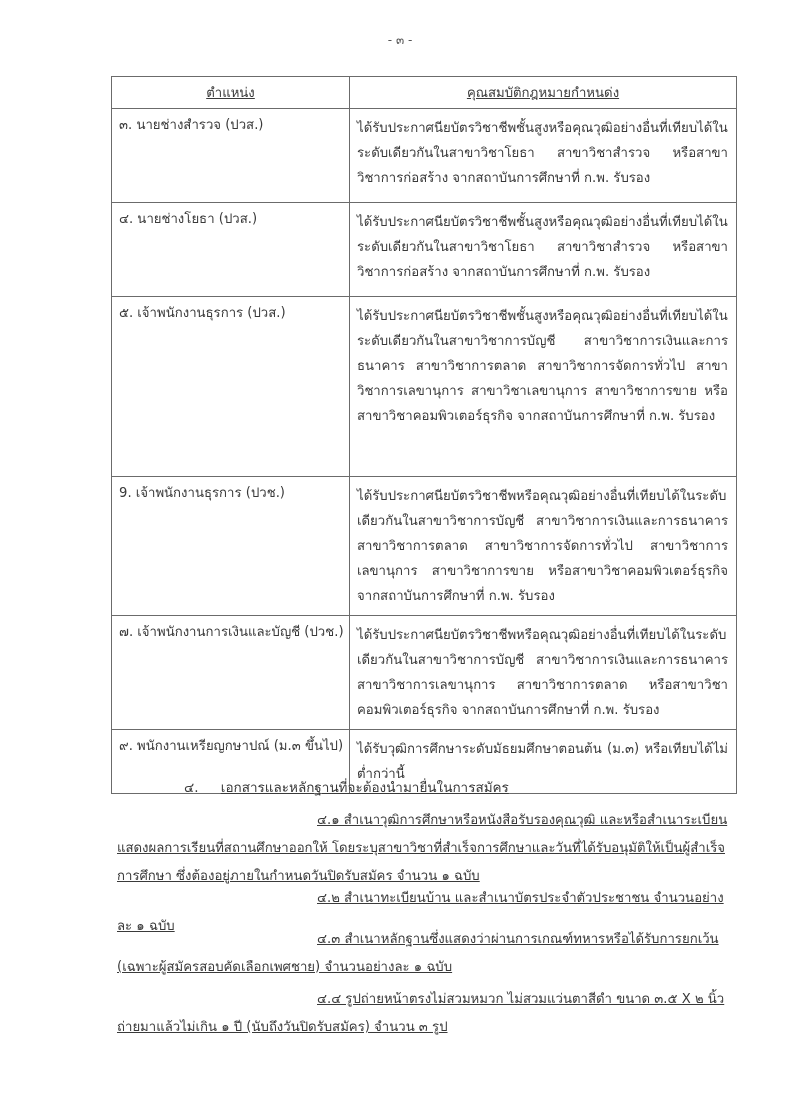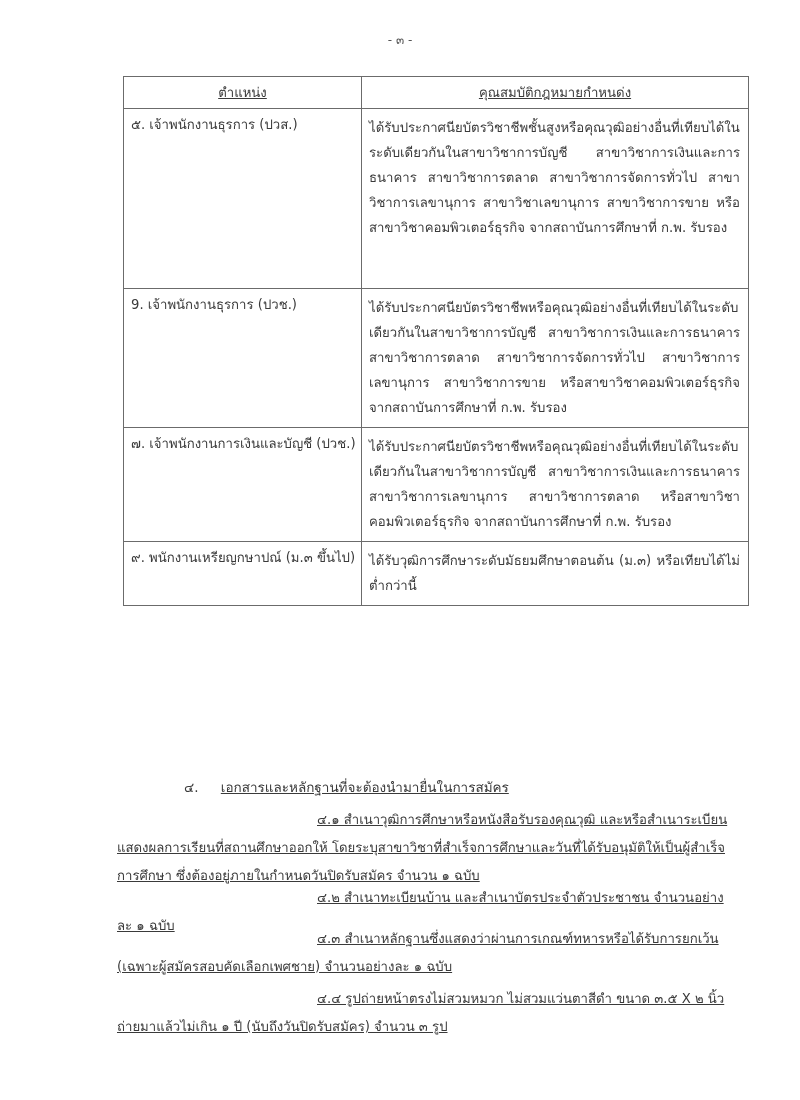--- a/index.html
+++ b/index.html
@@ -1,19 +1,19 @@
 <!DOCTYPE html>
 <html><head>
 <meta charset="utf-8">
 <style>
   html, body { margin:0; padding:0; background:#ffffff; }
   body { width:800px; height:1100px; position:relative; overflow:hidden;
          font-family:"DejaVu Sans", sans-serif; color:#3a3a3a; }
   .page-num { position:absolute; top:30px; left:0; width:800px; text-align:center; font-size:12px; color:#555; }
-  table.qual { position:absolute; left:111px; top:76px; width:626px; border-collapse:collapse; font-size:13.2px;margin-left:12px; }
+  table.qual { position:absolute; left:111px; top:76px; width:626px; border-collapse:collapse; font-size:13.2px; }
   table.qual td, table.qual th { border:1px solid #6b6b6b; vertical-align:top; padding:0; }
   table.qual th { font-weight:normal; text-align:center; height:31px; vertical-align:middle; }
   table.qual th span { text-decoration:underline; }
   .c1 { width:237px; }
   .pos { padding:6px 0 0 7px !important; line-height:20px; }
   .desc { padding:6px 8px 7px 7px !important; line-height:25px; text-align:justify; }
   .sec-title { position:absolute; left:184px; top:776px; font-size:13.5px; }
   .sec-title span.u { text-decoration:underline;margin-left:18px; }
   .para { position:absolute; left:117px; width:620px; font-size:13.2px; line-height:28px;text-decoration:underline; }
   .indent { display:inline-block; width:200px; }
@@ -21,20 +21,28 @@
 </head>
 <body>
 
 <div class="page-num">- ๓ -</div>
 
 <table class="qual">
   <tbody>
       <tr>
     <th class="c1"><span>ตำแหน่ง</span></th>
     <th><span>คุณสมบัติกฎหมายกำหนด่ง</span></th>
+  </tr>
+  <tr style="height:94px">
+    <td class="pos">๓. นายช่างสำรวจ (ปวส.)</td>
+    <td class="desc">ได้รับประกาศนียบัตรวิชาชีพชั้นสูงหรือคุณวุฒิอย่างอื่นที่เทียบได้ในระดับเดียวกันในสาขาวิชาโยธา สาขาวิชาสำรวจ หรือสาขาวิชาการก่อสร้าง จากสถาบันการศึกษาที่ ก.พ. รับรอง</td>
+  </tr>
+  <tr style="height:94px">
+    <td class="pos">๔. นายช่างโยธา (ปวส.)</td>
+    <td class="desc">ได้รับประกาศนียบัตรวิชาชีพชั้นสูงหรือคุณวุฒิอย่างอื่นที่เทียบได้ในระดับเดียวกันในสาขาวิชาโยธา สาขาวิชาสำรวจ หรือสาขาวิชาการก่อสร้าง จากสถาบันการศึกษาที่ ก.พ. รับรอง</td>
   </tr>
   <tr style="height:180px">
     <td class="pos">๕. เจ้าพนักงานธุรการ (ปวส.)</td>
     <td class="desc">ได้รับประกาศนียบัตรวิชาชีพชั้นสูงหรือคุณวุฒิอย่างอื่นที่เทียบได้ในระดับเดียวกันในสาขาวิชาการบัญชี สาขาวิชาการเงินและการธนาคาร สาขาวิชาการตลาด สาขาวิชาการจัดการทั่วไป สาขาวิชาการเลขานุการ สาขาวิชาเลขานุการ สาขาวิชาการขาย หรือสาขาวิชาคอมพิวเตอร์ธุรกิจ จากสถาบันการศึกษาที่ ก.พ. รับรอง</td>
   </tr>
   <tr style="height:129px">
     <td class="pos">9. เจ้าพนักงานธุรการ (ปวช.)</td>
     <td class="desc">ได้รับประกาศนียบัตรวิชาชีพหรือคุณวุฒิอย่างอื่นที่เทียบได้ในระดับเดียวกันในสาขาวิชาการบัญชี สาขาวิชาการเงินและการธนาคาร สาขาวิชาการตลาด สาขาวิชาการจัดการทั่วไป สาขาวิชาการเลขานุการ สาขาวิชาการขาย หรือสาขาวิชาคอมพิวเตอร์ธุรกิจ จากสถาบันการศึกษาที่ ก.พ. รับรอง</td>
   </tr>
   <tr style="height:101px">

